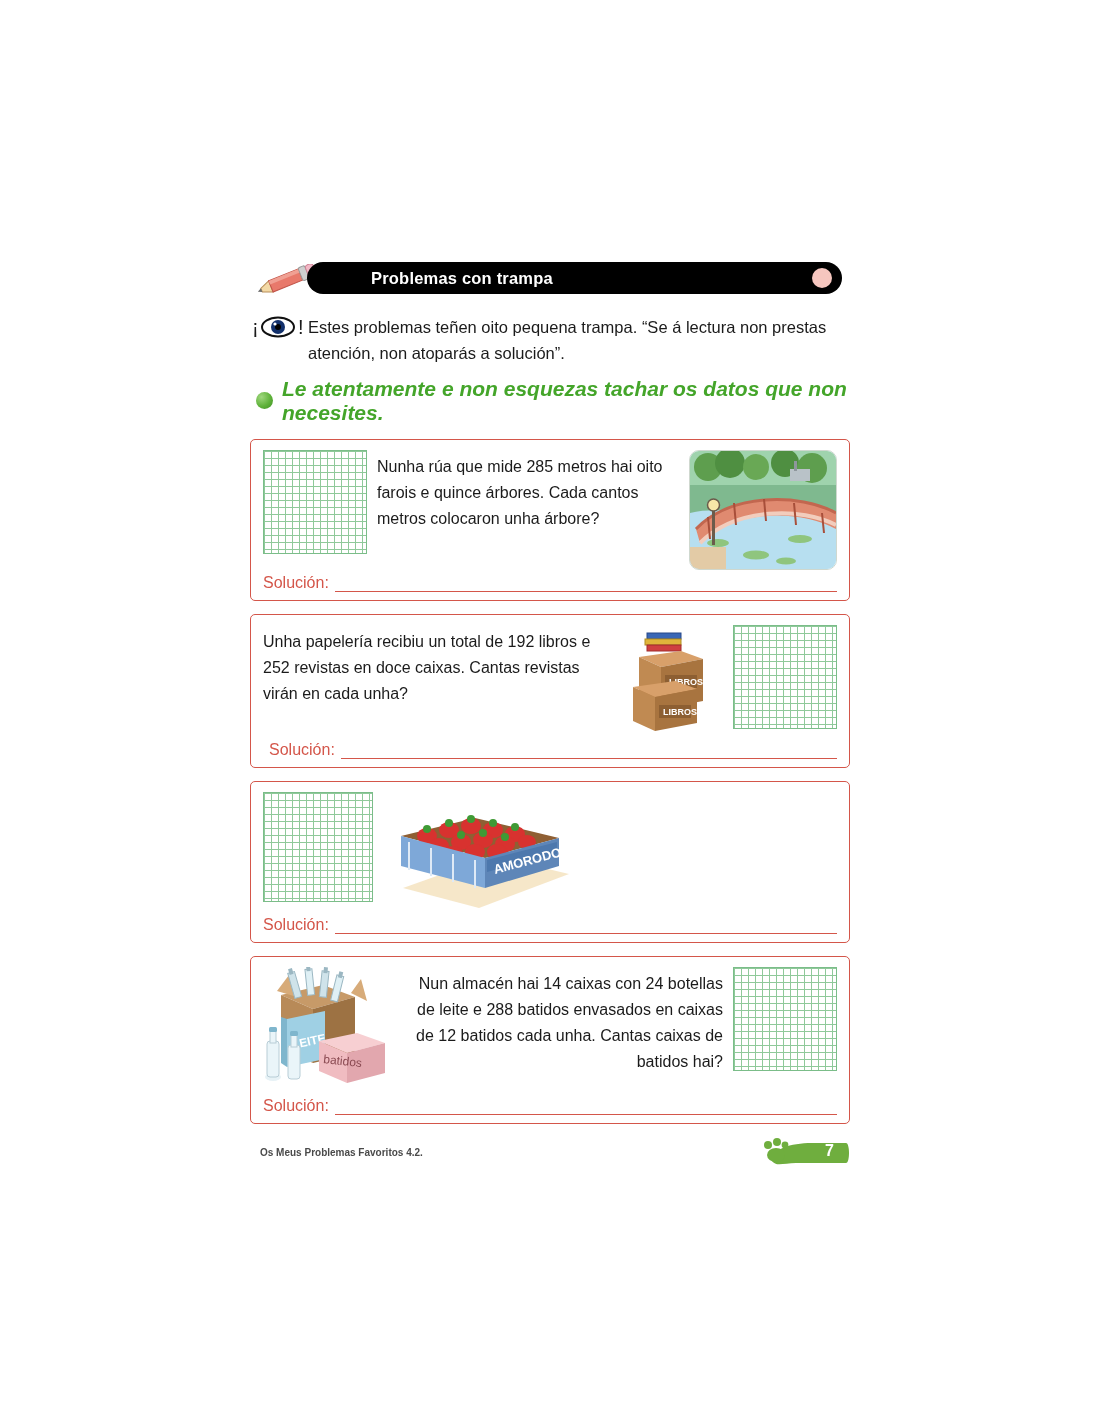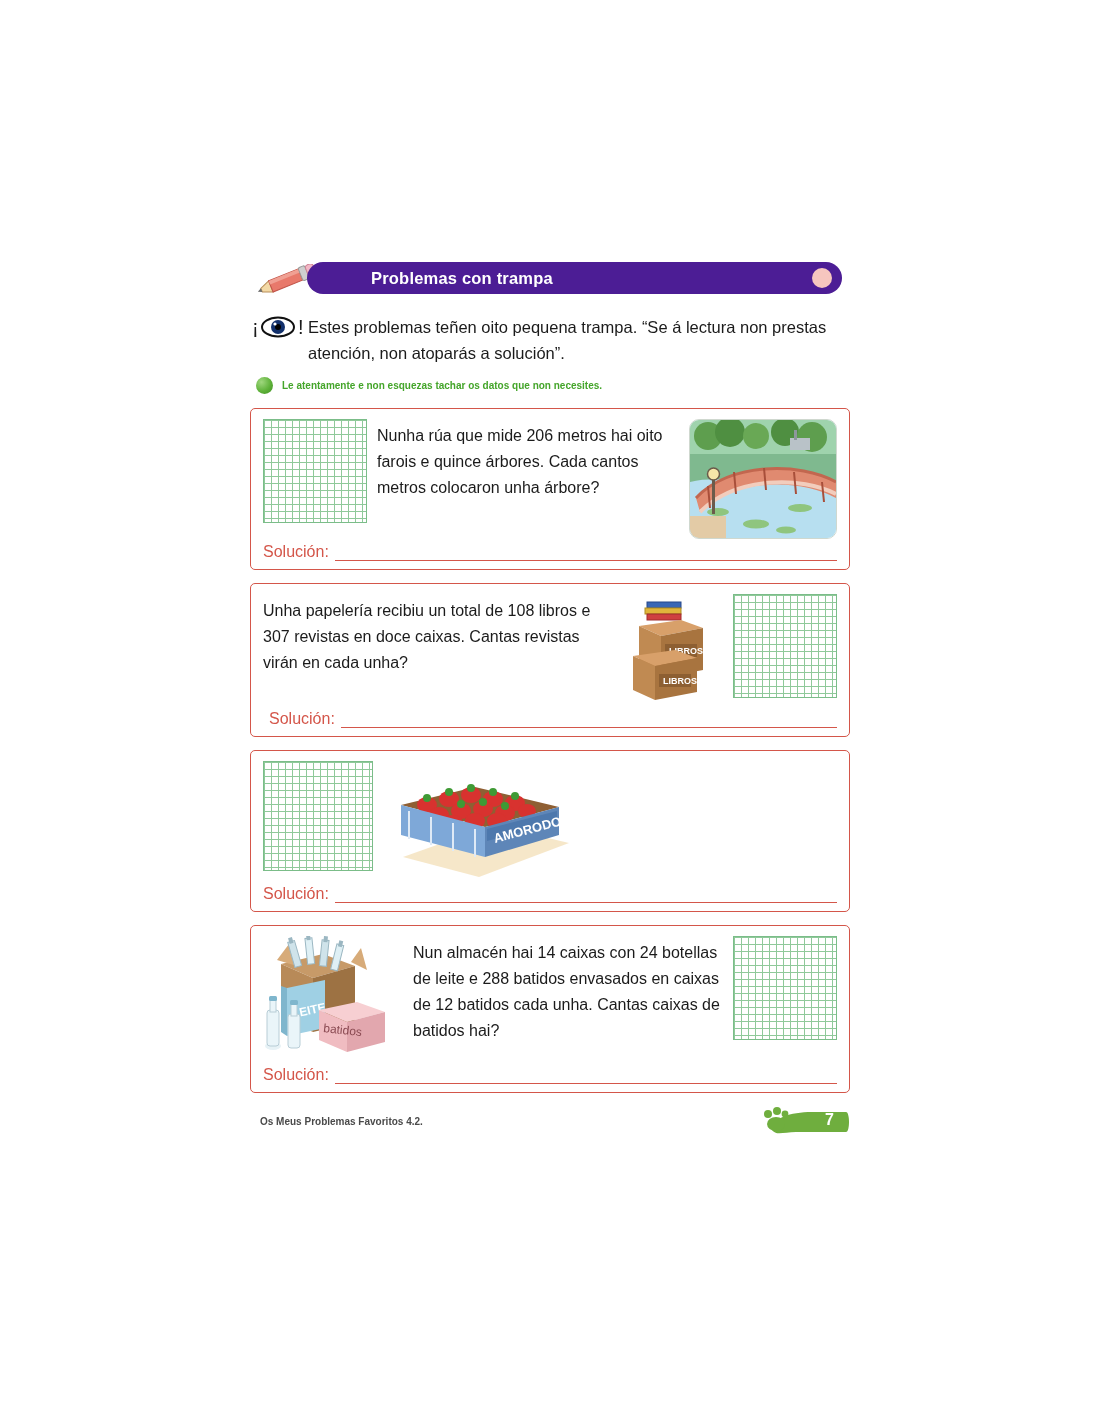--- a/index.html
+++ b/index.html
@@ -28,21 +28,21 @@
     height: 38px;
     margin-bottom: 14px;
   }
   .banner {
     position: absolute;
     left: 57px;
     top: 0;
     width: 535px;
     height: 32px;
     border-radius: 16px;
-    background: #4c1d95;
+    background: #000000;
     display: flex;
     align-items: center;
   }
   .banner-title {
     color: #ffffff;
     font-size: 16.5px;
     font-weight: bold;
     margin-left: 64px;
     letter-spacing: .2px;
   }
@@ -89,21 +89,22 @@
   }
   .green-ball {
     width: 17px; height: 17px;
     border-radius: 50%;
     background: radial-gradient(circle at 32% 30%, #9fd77e 0%, #5fb23a 55%, #3e8f22 100%);
     flex: 0 0 auto;
   }
   .instruction-text {
     color: #44a52a;
     font-weight: bold;
-    font-size: 10px;
+    font-size: 21px;
+    font-style: italic;
   }
 
   
   .card {
     position: relative;
     border: 1.4px solid #d4564a;
     border-radius: 5px;
     margin-bottom: 13px;
     background: #fff;
     padding: 10px 12px 8px 12px;
@@ -115,21 +116,21 @@
     min-height: 112px;
   }
 
   .q-text {
     font-size: 16px;
     color: #1b1b1b;
     line-height: 1.62;
     flex: 1 1 auto;
     padding-top: 4px;
   }
-  .q-text.right { }
+  .q-text.right { text-align: right; }
 
   
   .grid-box {
     flex: 0 0 auto;
     width: 104px;
     height: 104px;
     background-image:
       linear-gradient(to right, #8fc99a 1px, transparent 1px),
       linear-gradient(to bottom, #8fc99a 1px, transparent 1px);
     background-size: 7px 7px;
@@ -237,21 +238,21 @@
     </div>
 
     <div class="instruction">
       <span class="green-ball"></span>
       <span class="instruction-text">Le atentamente e non esquezas tachar os datos que non necesites.</span>
     </div>
 
     <div class="card">
       <div class="card-body">
         <div class="grid-box"></div>
-        <div class="q-text">Nunha rúa que mide 206 metros hai oito farois e quince árbores. Cada cantos metros colocaron unha árbore?</div>
+        <div class="q-text">Nunha rúa que mide 285 metros hai oito farois e quince árbores. Cada cantos metros colocaron unha árbore?</div>
         <div class="illus illus-bridge">
           <svg viewBox="0 0 148 120" width="148" height="120">
             <rect x="0" y="0" width="148" height="120" fill="#cfe8f5"></rect>
             <rect x="0" y="0" width="148" height="34" fill="#9fd3ad"></rect>
             <circle cx="18" cy="16" r="14" fill="#5e9e4e"></circle>
             <circle cx="40" cy="12" r="15" fill="#4f8f41"></circle>
             <circle cx="66" cy="16" r="13" fill="#69a855"></circle>
             <circle cx="95" cy="12" r="14" fill="#4f8f41"></circle>
             <circle cx="122" cy="17" r="15" fill="#5e9e4e"></circle>
             <rect x="100" y="18" width="20" height="12" fill="#b9c2c8"></rect>
@@ -281,21 +282,21 @@
         </div>
       </div>
       <div class="solution">
         <span class="solution-label">Solución:</span>
         <span class="solution-rule"></span>
       </div>
     </div>
 
     <div class="card">
       <div class="card-body">
-        <div class="q-text">Unha papelería recibiu un total de 108 libros e 307 revistas en doce caixas. Cantas revistas virán en cada unha?</div>
+        <div class="q-text">Unha papelería recibiu un total de 192 libros e 252 revistas en doce caixas. Cantas revistas virán en cada unha?</div>
         <div class="illus illus-books">
           <svg viewBox="0 0 120 112" width="120" height="112">
             <rect x="44" y="8" width="34" height="6" fill="#3a67b5" stroke="#27488a" stroke-width="1"></rect>
             <rect x="42" y="14" width="36" height="6" fill="#e0b53b" stroke="#b08d22" stroke-width="1"></rect>
             <rect x="44" y="20" width="34" height="6" fill="#cf4040" stroke="#a02c2c" stroke-width="1"></rect>
             <polygon points="36,32 78,26 100,34 58,42" fill="#d8a06a"></polygon>
             <polygon points="36,32 58,42 58,84 36,74" fill="#c08a52"></polygon>
             <polygon points="58,42 100,34 100,76 58,84" fill="#a8743f"></polygon>
             <rect x="62" y="50" width="32" height="13" fill="#8d5f32"></rect>
             <text x="66" y="60" font-size="9" fill="#ffffff" font-family="Liberation Sans, sans-serif" font-weight="bold">LIBROS</text>

